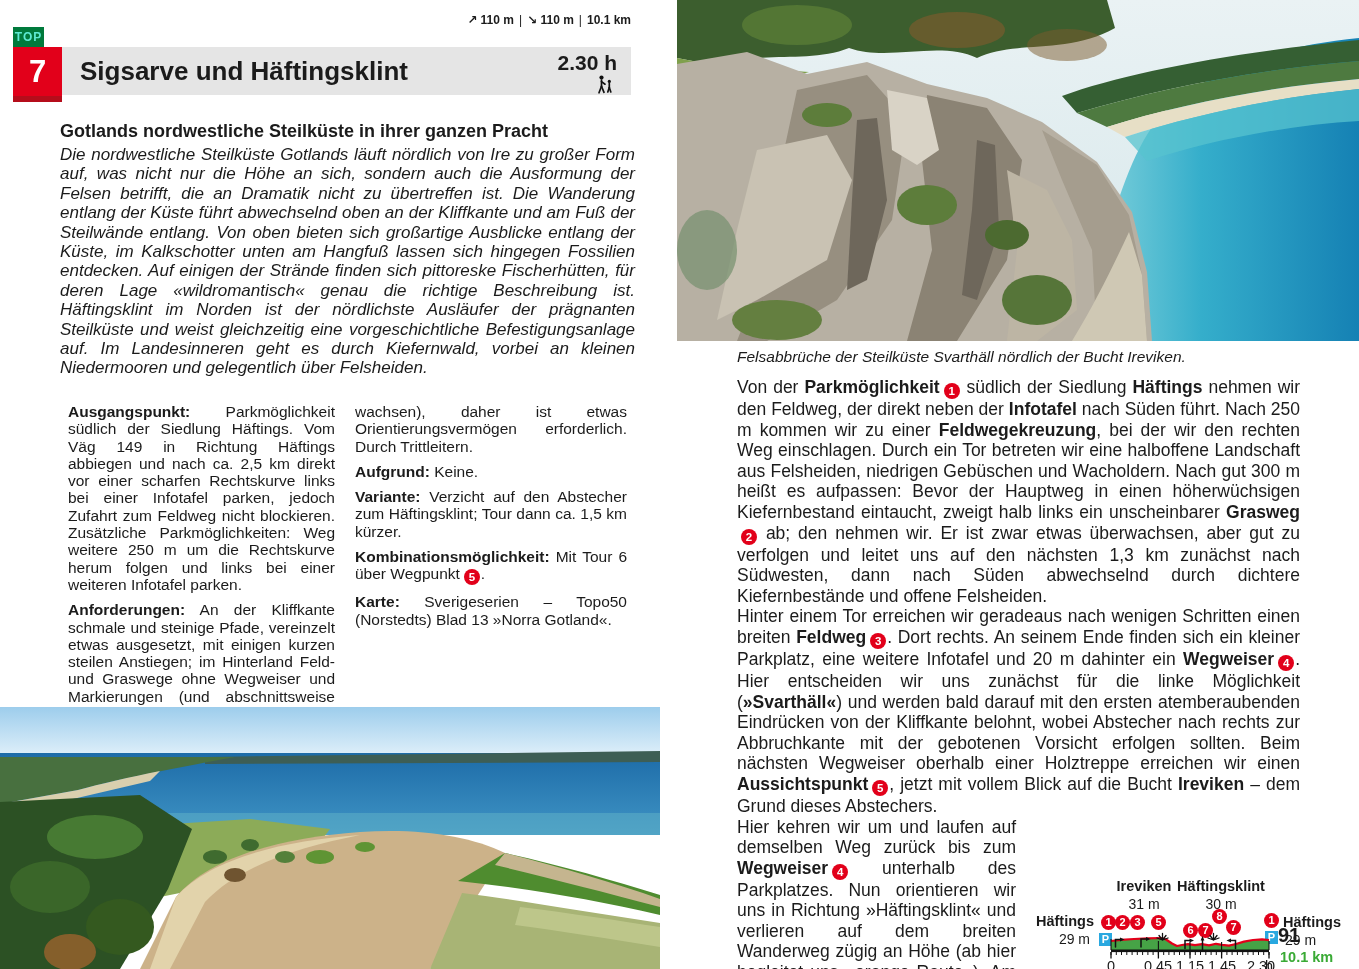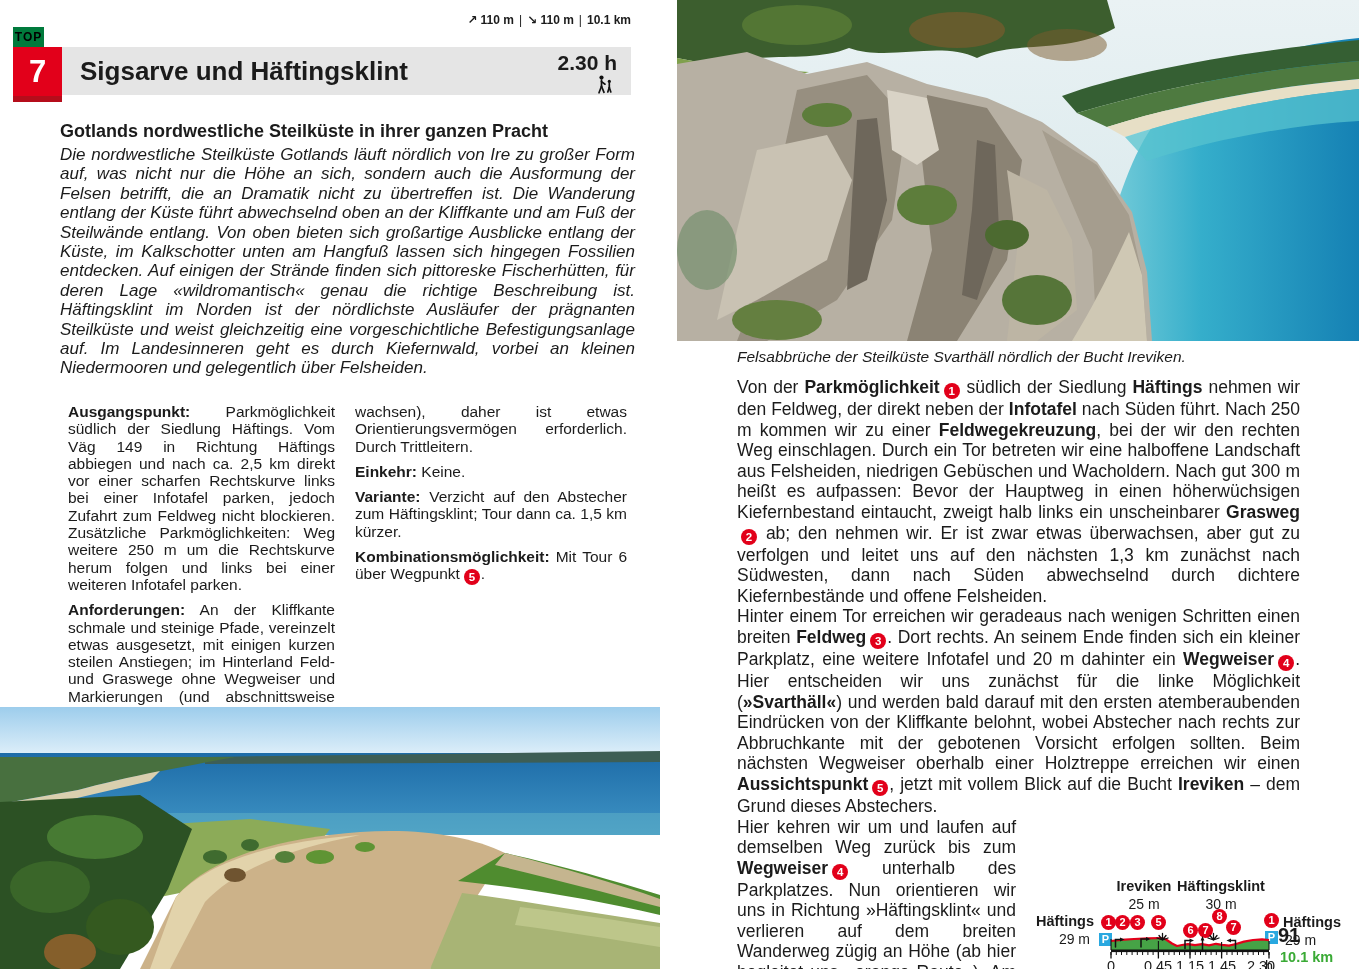--- a/index.html
+++ b/index.html
@@ -4,21 +4,21 @@
 <style>
   html,body{margin:0;padding:0;}
   body{
     width:1359px;height:969px;position:relative;overflow:hidden;
     background:#ffffff;color:#1b1b1b;
     font-family:"Liberation Sans","DejaVu Sans",sans-serif;
   }
   .abs{position:absolute;}
   .b{font-weight:bold;}
   
-  .top-badge{left:13px;top:27px;width:31px;height:20px;background:#007a3c;color:#000000;
+  .top-badge{left:13px;top:27px;width:31px;height:20px;background:#007a3c;color:#5eead4;
     font-size:12px;font-weight:bold;letter-spacing:1px;display:flex;align-items:center;justify-content:center;}
   .tour-num{left:13px;top:47px;width:49px;height:49px;background:#e2001a;border-bottom:6px solid #b50d1b;
     color:#fff;font-size:31px;font-weight:bold;display:flex;align-items:center;justify-content:center;}
   .header-bar{left:62px;top:47px;width:569px;height:48px;background:#e5e5e5;}
   .title{position:absolute;left:18px;top:9px;font-size:26px;font-weight:bold;white-space:nowrap;}
   .duration{position:absolute;right:14px;top:4px;font-size:21px;font-weight:bold;}
   .hiker{position:absolute;right:16px;top:28px;width:20px;height:19px;}
   .stats{left:62px;top:13px;width:569px;text-align:right;font-size:12px;font-weight:bold;white-space:nowrap;}
   .stats .sep{font-weight:normal;padding:0 5px;color:#1b1b1b;}
   
@@ -82,23 +82,24 @@
 
 <div class="abs intro-head">Gotlands nordwestliche Steilküste in ihrer ganzen Pracht</div>
 <div class="abs intro-body">Die nordwestliche Steilküste Gotlands läuft nördlich von Ire zu großer Form auf, was nicht nur die Höhe an sich, sondern auch die Ausformung der Felsen betrifft, die an Dramatik nicht zu übertreffen ist. Die Wanderung entlang der Küste führt abwechselnd oben an der Kliffkante und am Fuß der Steilwände entlang. Von oben bieten sich großartige Ausblicke entlang der Küste, im Kalkschotter unten am Hangfuß lassen sich hingegen Fossilien entdecken. Auf einigen der Strände finden sich pittoreske Fischerhütten, für deren Lage «wildromantisch« genau die richtige Beschreibung ist. Häftingsklint im Norden ist der nördlichste Ausläufer der prägnanten Steilküste und weist gleichzeitig eine vorgeschichtliche Befestigungsanlage auf. Im Landesinneren geht es durch Kiefernwald, vorbei an kleinen Niedermooren und gelegentlich über Felsheiden.</div>
 
 <div class="abs info-col info-left">
   <p><span class="b">Ausgangspunkt:</span><span> Parkmöglichkeit südlich der Siedlung Häftings. Vom Väg 149 in Richtung Häftings abbiegen und nach ca. 2,5 km direkt vor einer scharfen Rechtskurve links bei einer Infotafel parken, jedoch Zufahrt zum Feldweg nicht blockieren. Zusätzliche Parkmöglichkeiten: Weg weitere 250 m um die Rechtskurve herum folgen und links bei einer weiteren Infotafel parken.</span></p>
   <p><span class="b">Anforderungen:</span><span> An der Kliffkante schmale und steinige Pfade, vereinzelt etwas ausgesetzt, mit einigen kurzen steilen Anstiegen; im Hinterland Feld- und Graswege ohne Wegweiser und Markierungen (und abschnittsweise über-</span></p>
 </div>
 <div class="abs info-col info-right">
   <p><span>wachsen), daher ist etwas Orientierungsvermögen erforderlich. Durch Trittleitern.</span></p>
-  <p><span class="b">Einkehr:</span><span> Keine.</span></p>
+  <p><span class="b">Aufgrund:</span><span> Keine.</span></p>
   <p><span class="b">Variante:</span><span> Verzicht auf den Abstecher zum Häftingsklint; Tour dann ca. 1,5 km kürzer.</span></p>
   <p><span class="b">Kombinationsmöglichkeit:</span><span> Mit Tour 6 über Wegpunkt</span><span class="wpi">5</span><span>.</span></p>
+  <p><span class="b">Karte:</span><span> Sverigeserien – Topo50 (Norstedts) Blad 13 »Norra Gotland«.</span></p>
 </div>
 
 <div class="abs cap cap-left">Blick vom Häftingsklint in Richtung Süden.</div>
 
 <svg class="abs photoL" viewBox="0 0 660 262" preserveAspectRatio="none">
   <defs>
     <linearGradient id="skyL" x1="0" y1="0" x2="0" y2="1">
         <stop offset="0" stop-color="#9dcdec"></stop>
         <stop offset="1" stop-color="#e6f3fb"></stop>
       </linearGradient>
@@ -177,21 +178,21 @@
 <div class="abs cap cap-right">Felsabbrüche der Steilküste Svarthäll nördlich der Bucht Ireviken.</div>
 
 <div class="abs route">
   <p><span>Von der </span><span class="b">Parkmöglichkeit</span><span class="wpi">1</span><span> südlich der Siedlung </span><span class="b">Häftings</span><span> nehmen wir den Feldweg, der direkt neben der </span><span class="b">Infotafel</span><span> nach Süden führt. Nach 250 m kommen wir zu einer </span><span class="b">Feldwegekreuzung</span><span>, bei der wir den rechten Weg einschlagen. Durch ein Tor betreten wir eine halboffene Landschaft aus Felsheiden, niedrigen Gebüschen und Wacholdern. Nach gut 300 m heißt es aufpassen: Bevor der Hauptweg in einen höherwüchsigen Kiefernbestand eintaucht, zweigt halb links ein unscheinbarer </span><span class="b">Grasweg</span><span class="wpi">2</span><span> ab; den nehmen wir. Er ist zwar etwas überwachsen, aber gut zu verfolgen und leitet uns auf den nächsten 1,3 km zunächst nach Südwesten, dann nach Süden abwechselnd durch dichtere Kiefernbestände und offene Felsheiden.</span></p>
   <p><span>Hinter einem Tor erreichen wir geradeaus nach wenigen Schritten einen breiten </span><span class="b">Feldweg</span><span class="wpi">3</span><span>. Dort rechts. An seinem Ende finden sich ein kleiner Parkplatz, eine weitere Infotafel und 20 m dahinter ein </span><span class="b">Wegweiser</span><span class="wpi">4</span><span>. Hier entscheiden wir uns zunächst für die linke Möglichkeit (</span><span class="b">»Svarthäll«</span><span>) und werden bald darauf mit den ersten atemberaubenden Eindrücken von der Kliffkante belohnt, wobei Abstecher nach rechts zur Abbruchkante mit der gebotenen Vorsicht erfolgen sollten. Beim nächsten Wegweiser oberhalb einer Holztreppe erreichen wir einen </span><span class="b">Aussichtspunkt</span><span class="wpi">5</span><span>, jetzt mit vollem Blick auf die Bucht </span><span class="b">Ireviken</span><span> – dem Grund dieses Abstechers.</span></p>
   <p>
     <span class="chart-float">
       <span class="chart">
 
         <span class="ep-lab ctr" style="left:78px;top:5px;width:100px;">Ireviken</span>
-        <span class="ep-elev ctr" style="left:78px;top:23px;width:100px;">25 m</span>
+        <span class="ep-elev ctr" style="left:78px;top:23px;width:100px;">31 m</span>
         <span class="ep-lab ctr" style="left:150px;top:5px;width:110px;">Häftingsklint</span>
         <span class="ep-elev ctr" style="left:150px;top:23px;width:110px;">30 m</span>
 
         <span class="ep-lab rtl" style="left:-14px;top:40px;width:92px;">Häftings</span>
         <span class="ep-elev rtl" style="left:-14px;top:58px;width:88px;">29 m</span>
 
         <span class="wpc" style="left:248px;top:42px;">1</span>
         <span class="ep-lab" style="left:267px;top:41px;">Häftings</span>
         <span class="ep-elev" style="left:269px;top:59px;">29 m</span>
         <span class="ep-km" style="left:264px;top:76px;">10.1 km</span>

